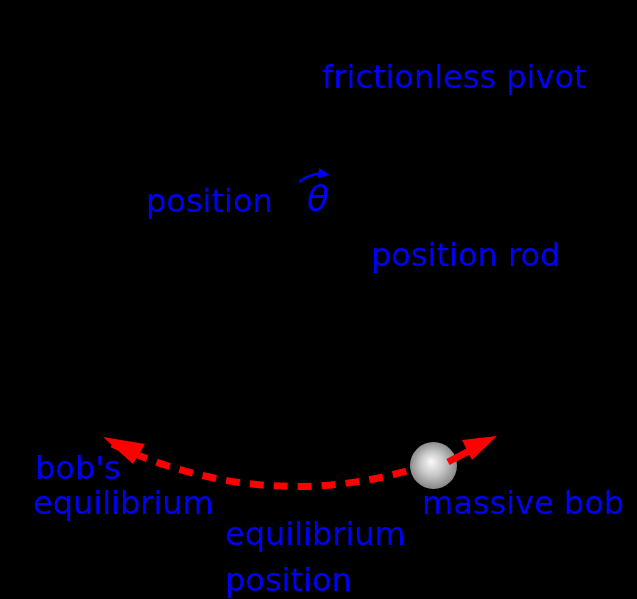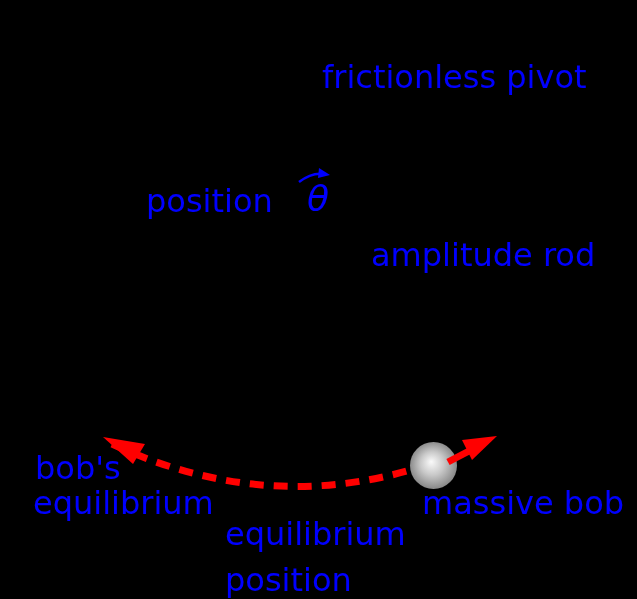--- a/index.html
+++ b/index.html
@@ -71,21 +71,21 @@
     <path d="M 299 182 Q 312 172 324 174" fill="none" stroke-width="2.5" stroke="#0000ff"></path>
     <polygon points="330,175 319,168 318,178" fill="#0000ff"></polygon>
   </svg>
 
   <span class="label" style="left:322px; top:61px;">frictionless pivot</span>
 
   <span class="label" style="left:146px; top:185px;">position</span>
 
   <span class="theta" style="left:307px; top:181px;">θ</span>
 
-  <span class="label" style="left:371px; top:239px;">amplitude rod</span>
+  <span class="label" style="left:371px; top:239px;">position rod</span>
 
   <span class="label" style="left:35px; top:452px;">bob's</span>
 
   <span class="label" style="left:33px; top:487px;">equilibrium</span>
 
   <span class="label" style="left:225px; top:518px;text-align:center;">equilibrium</span>
 
   <span class="label" style="left:225px; top:550px;margin-top:14px;">position</span>
 
   <span class="label" style="left:422px; top:487px;">massive bob</span>

